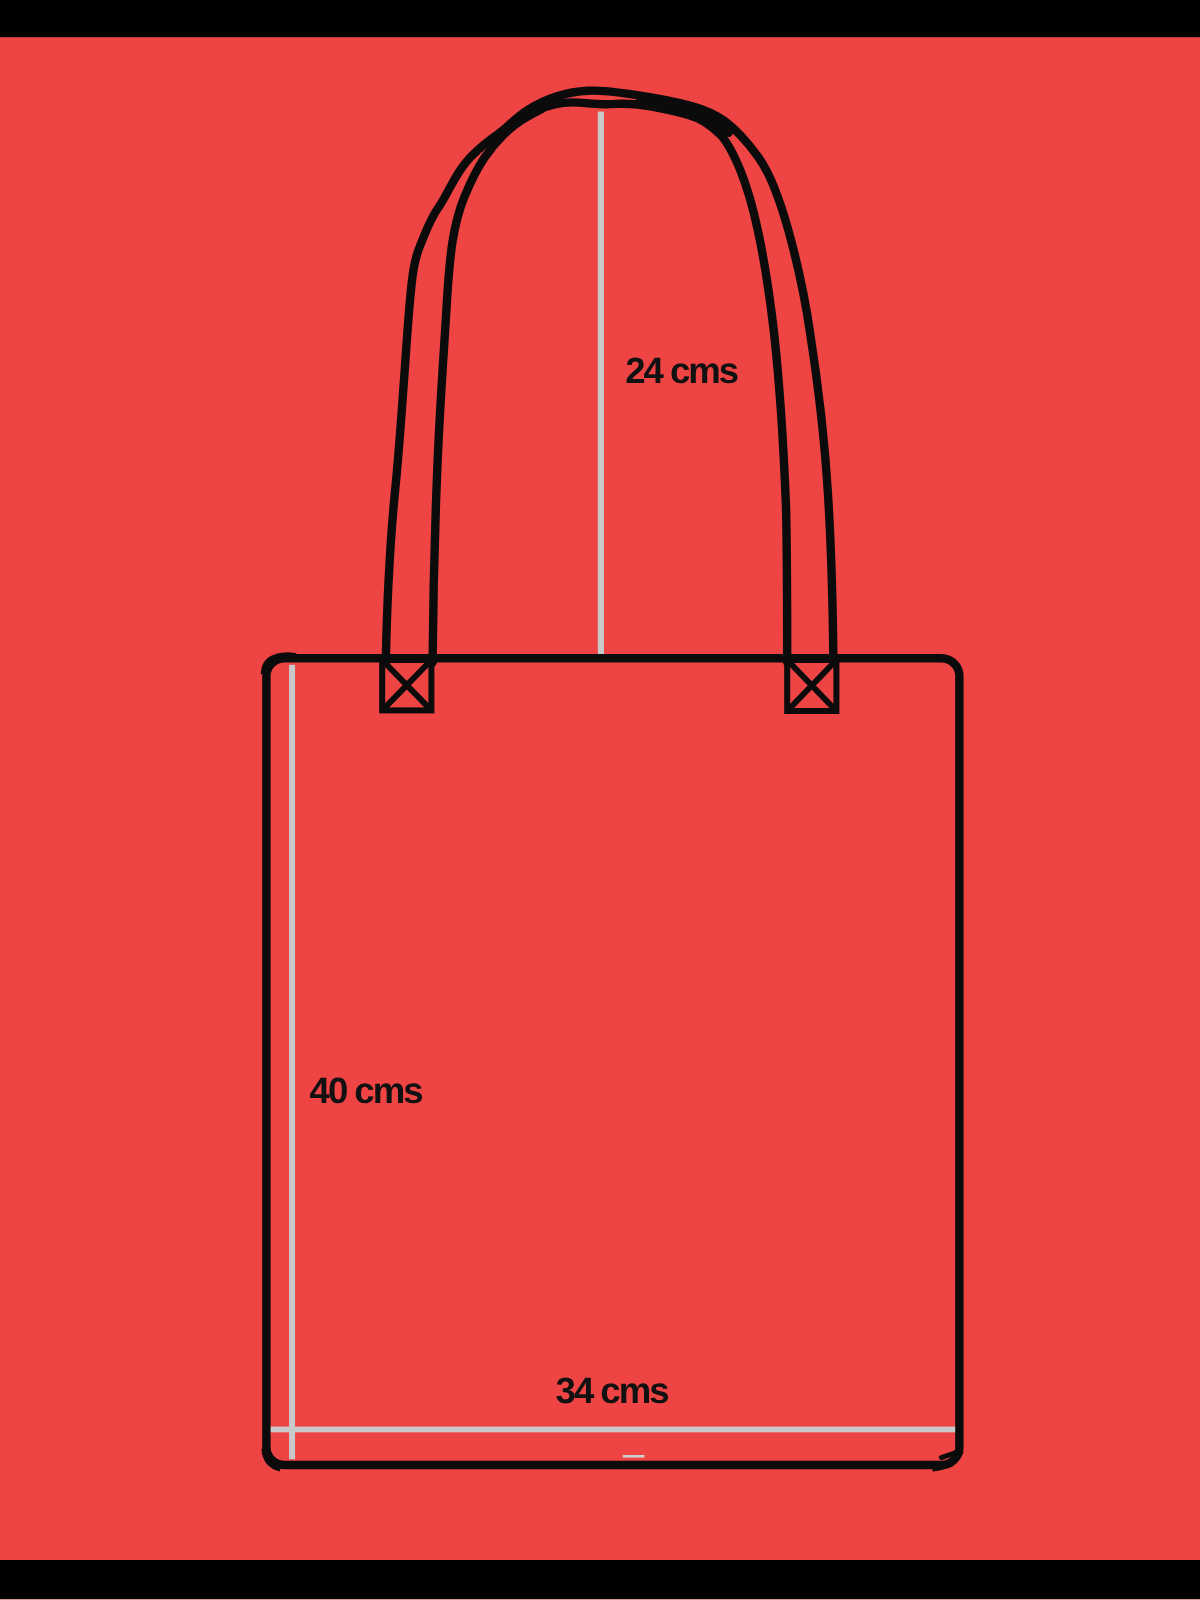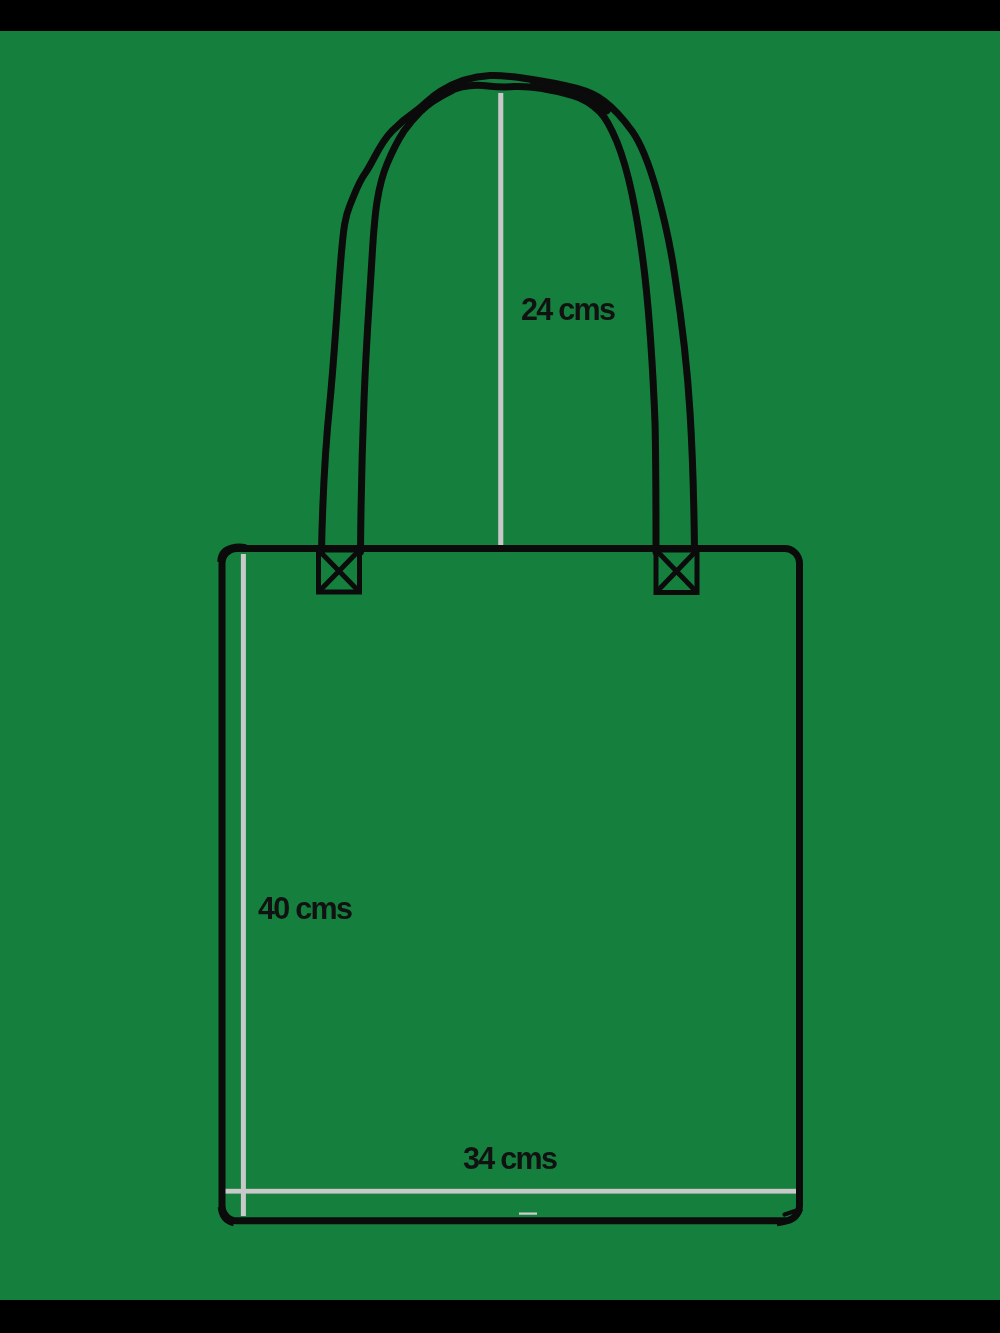--- a/index.html
+++ b/index.html
@@ -1,16 +1,16 @@
 <!DOCTYPE html>
 <html><head>
 <meta charset="utf-8">
 <style>
   html,body{margin:0;padding:0;background:#fff;}
-  .page{position:relative;width:1000px;height:1333px;background:#15803d;overflow:hidden;
+  .page{position:relative;width:1000px;height:1333px;background:#ef4444;overflow:hidden;
         font-family:"Liberation Sans", sans-serif;}
   svg{position:absolute;left:0;top:0;}
 </style>
 </head>
 <body>
 <div class="page">
 <svg width="1000" height="1333" viewBox="0 0 1000 1333" xmlns="http://www.w3.org/2000/svg">
 
   <rect x="0" y="0" width="1000" height="31" fill="#000"></rect>
 

